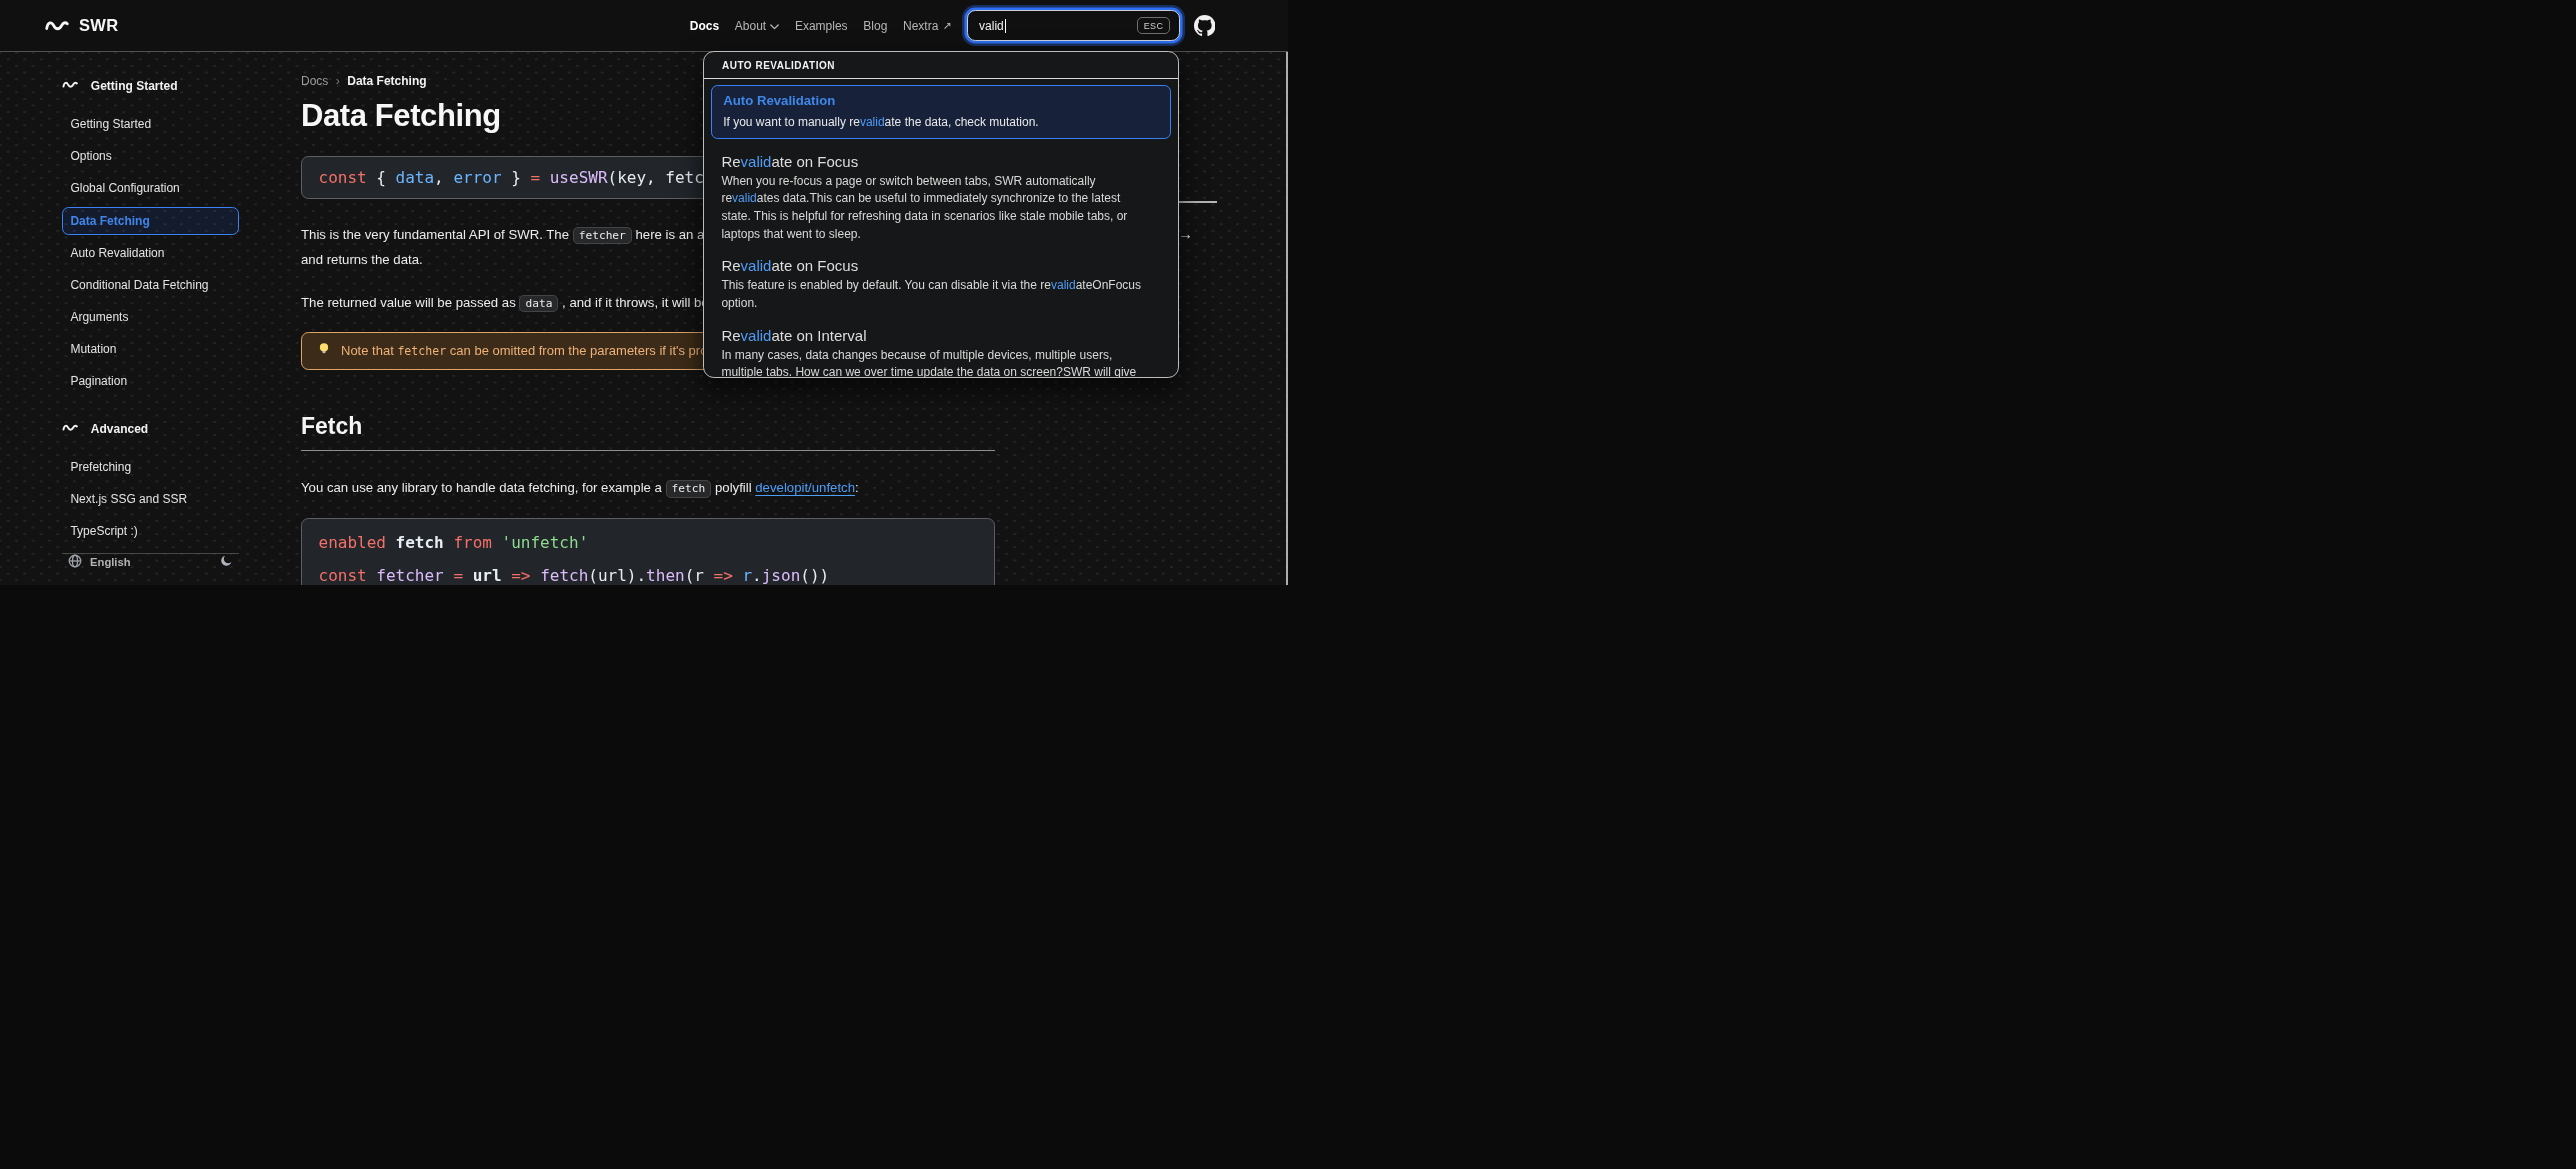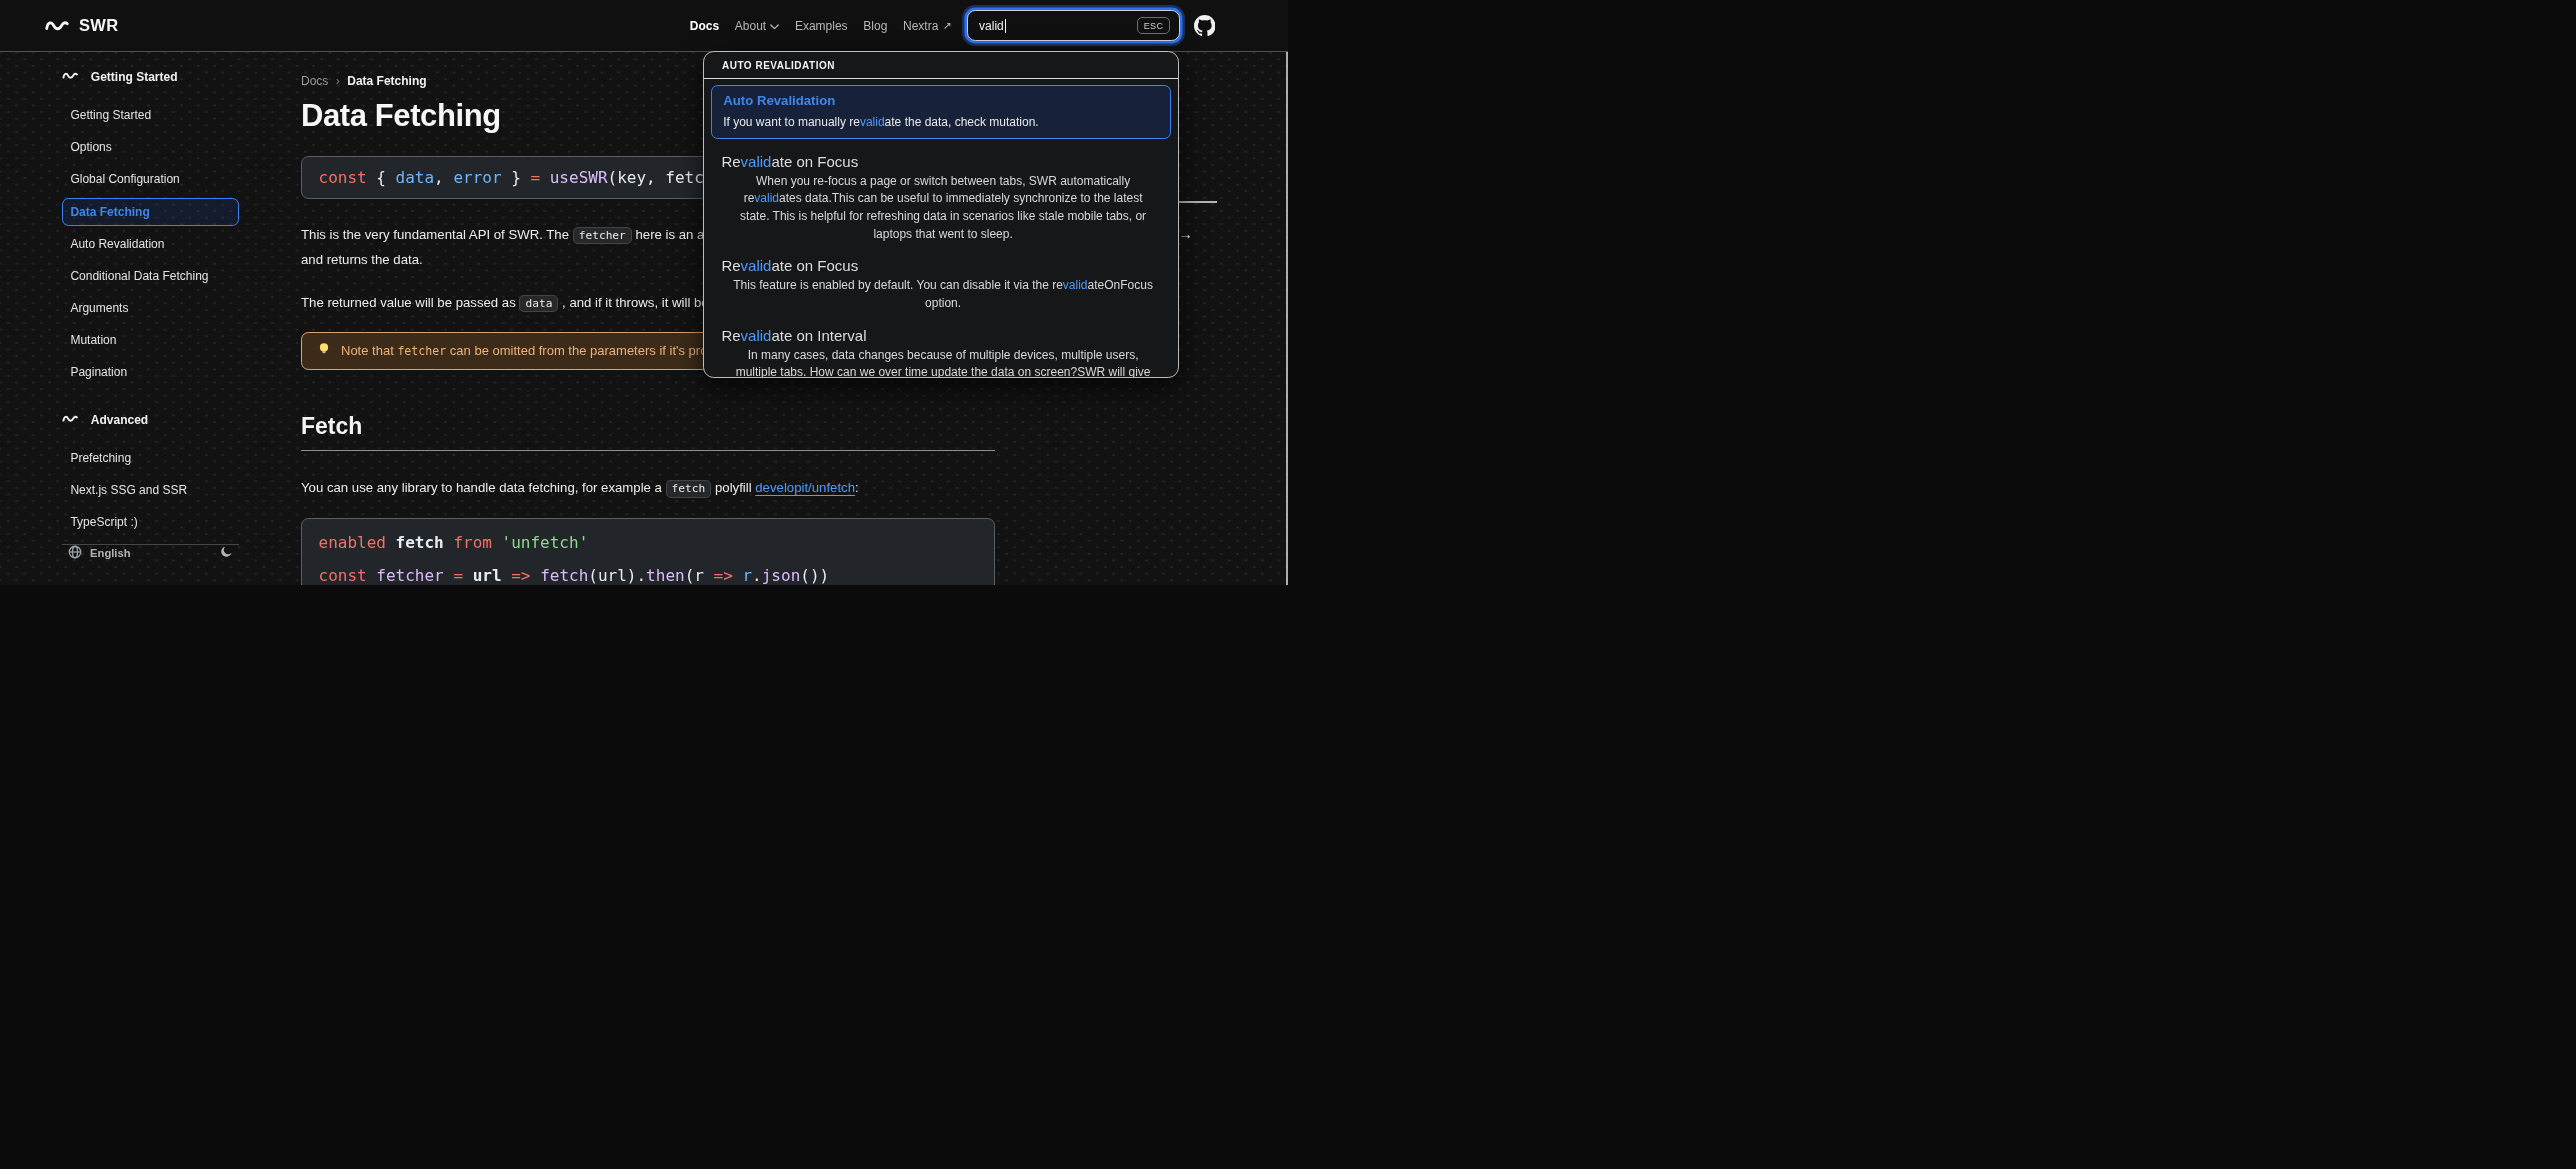--- a/index.html
+++ b/index.html
@@ -36,21 +36,21 @@
     display:flex; align-items:center; padding:0 8.3px 0 11.6px; cursor:text;
   }
   .search-text{ font-size:12px; color:#f2f2f2; }
   .caret{ display:inline-block; width:1.2px; height:14px; background:#ffffff; margin-left:0.8px; vertical-align:-2.5px; }
   .kbd-esc{
     margin-left:auto; font-size:9px; color:#cfcfcf; border:0.8px solid #6f6f6f;
     border-radius:5px; padding:2.1px 5.8px; letter-spacing:0.4px;
   }
   .gh{ margin-left:14px; cursor:pointer; display:flex; }
   
-  .sidebar{ position:absolute; left:62px; top:64px; width:177px; z-index:5; }
+  .sidebar{ position:absolute; left:62px; top:73px; width:177px; z-index:5; }
   .sb-section-title{ display:flex; align-items:center; gap:10.8px; height:26.5px; font-size:12px; font-weight:700; color:#f2f2f2; }
   .sb-items{ list-style:none; margin-top:10.8px; }
   .sb-item{
     height:28px; margin-bottom:4.1px; display:flex; align-items:center;
     padding:0 7.4px; border-radius:6.6px; font-size:12px; color:#e4e4e4; cursor:pointer;
     border:0.8px solid transparent; white-space:nowrap;
   }
   .sb-item.active{ color:#3f86ea; font-weight:700; background:rgba(37,99,235,0.12); border:0.8px solid #3b82f6; }
   .sb-gap{ height:16.5px; }
   .sb-divider{ border:none; border-top:0.8px solid #474747; margin:7.4px 0 0 0; }
@@ -103,21 +103,21 @@
     margin:6.6px 7.4px 0 7.4px; border:0.8px solid #3b82f6; background:#17223a;
     border-radius:6.6px; padding:6.6px 10.8px 7.4px 10.8px; cursor:pointer;
   }
   .sel-title{ font-size:13.2px; font-weight:700; color:#3f87e8; line-height:16.5px; }
   .sel-desc{ margin-top:4.1px; font-size:12px; color:#e9e9e9; }
   .sel-desc .tline{ line-height:16.5px; white-space:nowrap; }
   .sr-results{ padding:0 13.2px 0 17.4px; }
   .sr-result{ margin-top:15px; cursor:pointer; }
   .r-title{ font-size:15px; font-weight:400; color:#dedede; line-height:16.5px; }
   .r-desc{ margin-top:2.5px; font-size:12px; color:#d9d9d9; }
-  .r-desc .tline{ line-height:17.7px; white-space:nowrap;text-align:center; }
+  .r-desc .tline{ line-height:17.7px; white-space:nowrap; }
   .hl{ color:#4f9cf8; }
   
   .tk-kw{ color:#f47067; }
   .tk-var{ color:#6cb6ff; }
   .tk-fn{ color:#dcbdfb; }
   .tk-str{ color:#8ddb8c; }
   .tk-pl{ color:#e6edf3; }
   .tk-plb{ color:#e6edf3; font-weight:700; }
   
   .toc-divider{ position:absolute; left:1179px; top:201px; width:38px; height:1.7px; background:#b5b5b5; z-index:2; }

